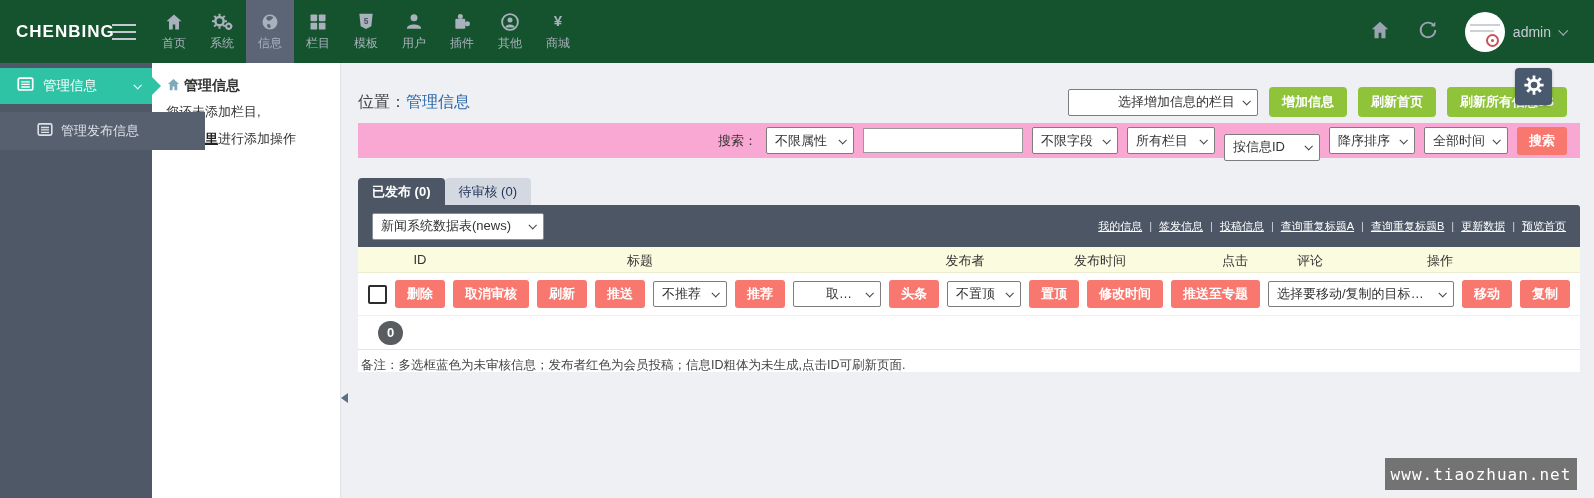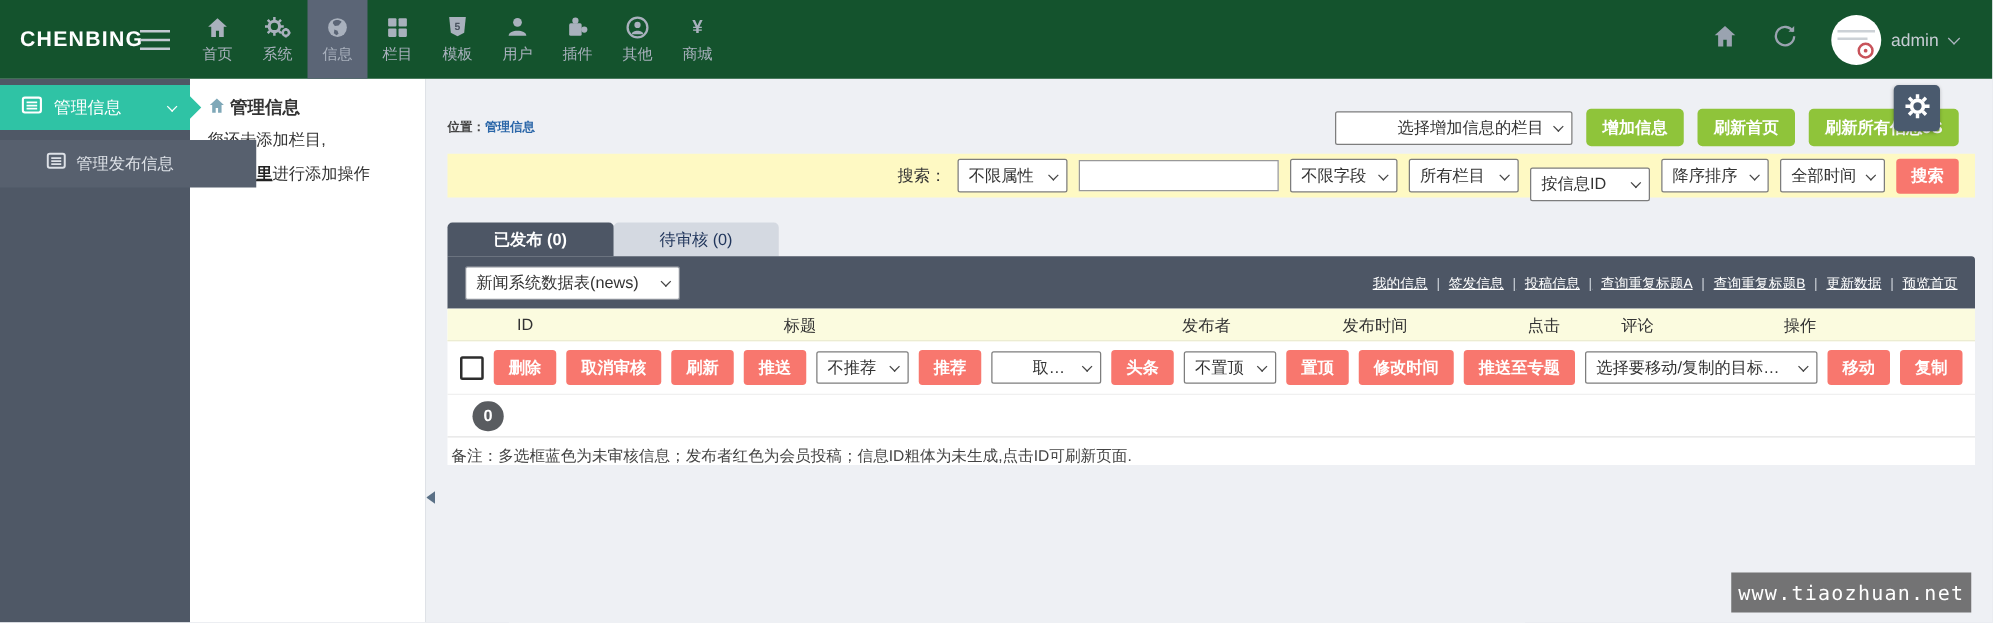--- a/index.html
+++ b/index.html
@@ -44,39 +44,39 @@
   .panel-line { font-size:13px; color:#333; margin-top:8px; line-height:1.45; }
   .panel-link { font-weight:bold; text-decoration:underline; color:#222; cursor:pointer; }
 
   .main { position:absolute; top:63px; left:341px; width:1253px; height:435px; background:#eef0f4; }
 
   
   .gear-fab { position:absolute; top:5px; right:42px; width:37px; height:37px; background:#4a5a6e; border:none; border-radius:4px; color:#fff; display:flex; align-items:center; justify-content:center; cursor:pointer; z-index:5; box-shadow:0 1px 3px rgba(0,0,0,.25); }
 
   
   .row1 { position:absolute; top:25px; left:17px; right:27px; height:28px; display:flex; align-items:center; }
-  .breadcrumb { font-size:10px; color:#444;font-weight:bold; }
+  .breadcrumb { font-size:16px; color:#444; }
   .breadcrumb a { color:#2a66a8; text-decoration:none; cursor:pointer; }
   .row1-right { margin-left:auto; display:flex; align-items:center; gap:11px; }
   .gbtn { background:#8fc43a; color:#fff; border:none; border-radius:4px; font-size:13px; font-weight:bold; padding:6px 13px; cursor:pointer; font-family:inherit; }
 
   
   .sel { height:27px; background:#fff; border:1px solid #7d7d7d; border-radius:2px; display:flex; align-items:center; padding:0 8px; font-size:13px; color:#333; cursor:pointer; white-space:nowrap; }
   .sel .chev { margin-left:8px; width:6px; height:6px; border-width:1.4px; flex:none; }
   .sel .sel-label { overflow:hidden; text-overflow:ellipsis; }
 
   
-  .search-bar { position:absolute; top:60px; left:17px; right:14px; height:35px; background:#fef9c3; display:flex; align-items:center; justify-content:flex-end; gap:9px; padding-right:13px; }
+  .search-bar { position:absolute; top:60px; left:17px; right:14px; height:35px; background:#f9a8d4; display:flex; align-items:center; justify-content:flex-end; gap:9px; padding-right:13px; }
   .search-label { font-size:13px; color:#333; }
   .search-input { width:160px; height:25px; border:1px solid #999; background:#fff; padding:0 6px; font-size:13px; font-family:inherit; }
   .rbtn { background:#f8776e; color:#fff; border:none; border-radius:3px; font-size:13px; font-weight:bold; padding:5px 12px; cursor:pointer; font-family:inherit; white-space:nowrap; }
 
   
   .tabs { position:absolute; top:115px; left:17px; display:flex; }
-  .tab { height:27px; padding:0 37px; display:flex; align-items:center; font-size:13px; border-radius:4px 4px 0 0; cursor:pointer; }
+  .tab { height:27px; padding:0 14px; display:flex; align-items:center; font-size:13px; border-radius:4px 4px 0 0; cursor:pointer; }
   .tab.active { background:#4d5665; color:#fff; font-weight:bold; }
   .tab.idle { background:#d4d9e1; color:#21365c; }
 
   
   .toolbar { position:absolute; top:142px; left:17px; right:14px; height:42px; background:#4d5665; border-radius:0 3px 0 0; display:flex; align-items:center; padding:0 14px; }
   .toolbar .sel { width:172px; justify-content:space-between; border-color:#8a8f98; }
   .toolbar-links { margin-left:auto; display:flex; align-items:center; }
   .tlink { color:#fff; font-size:11px; cursor:pointer;text-decoration:underline; }
   .tlink:not(:last-child)::after { content:"|"; margin:0 7px; color:#cfd4db; cursor:default; }
 

